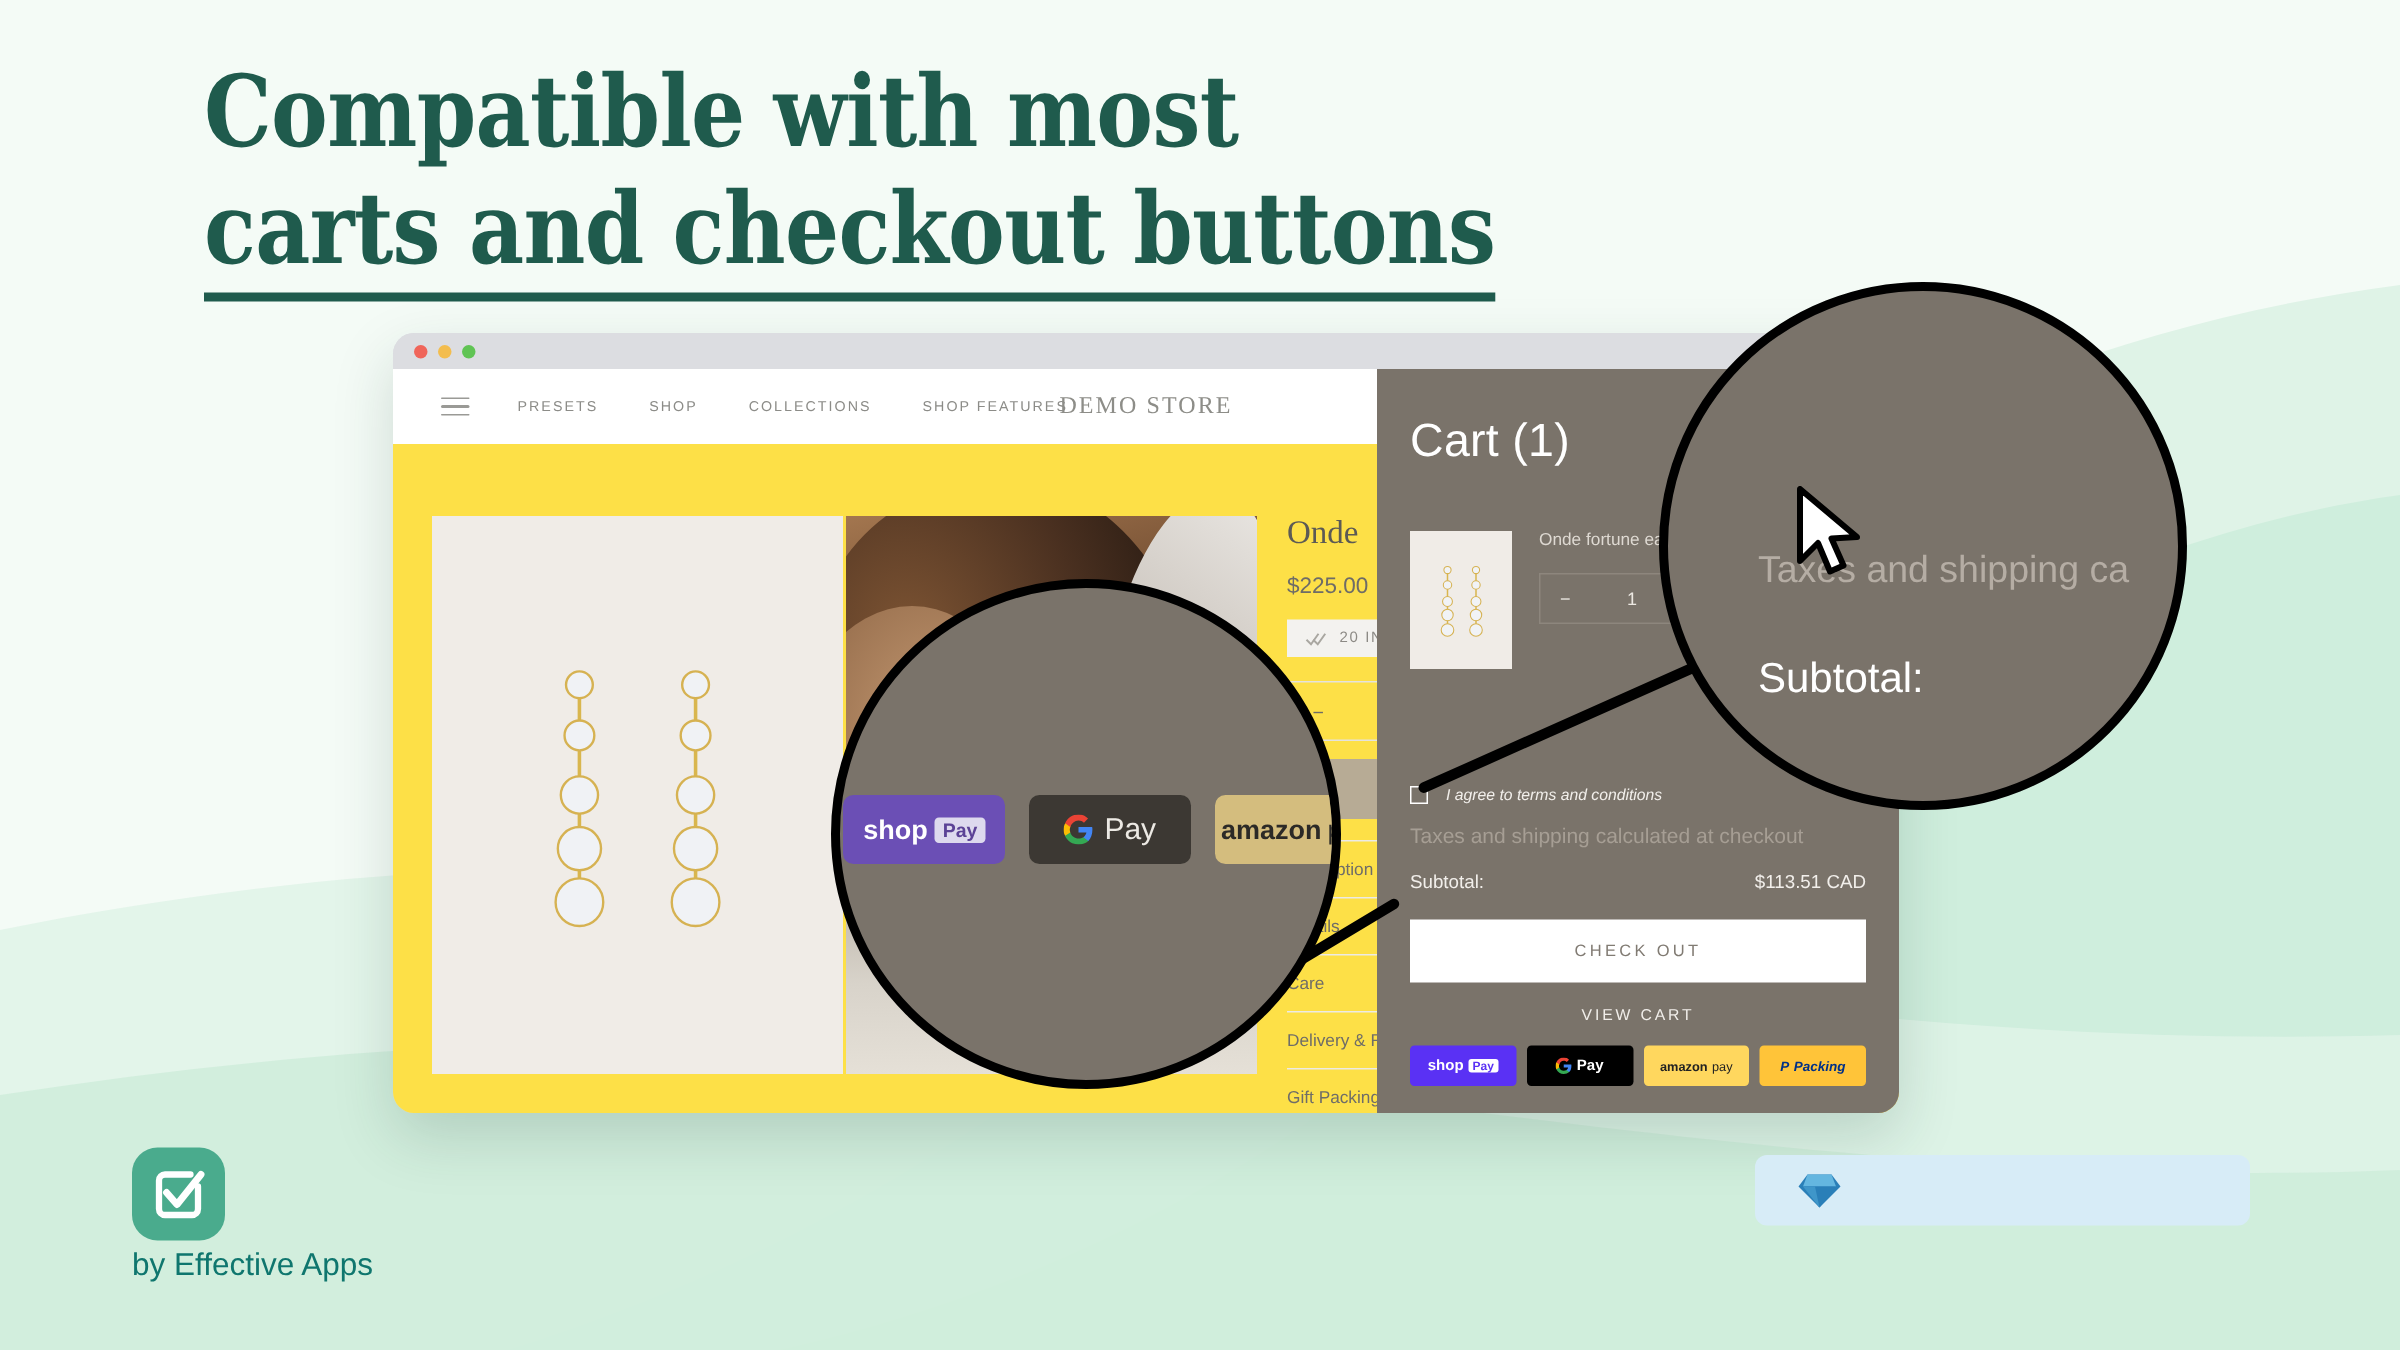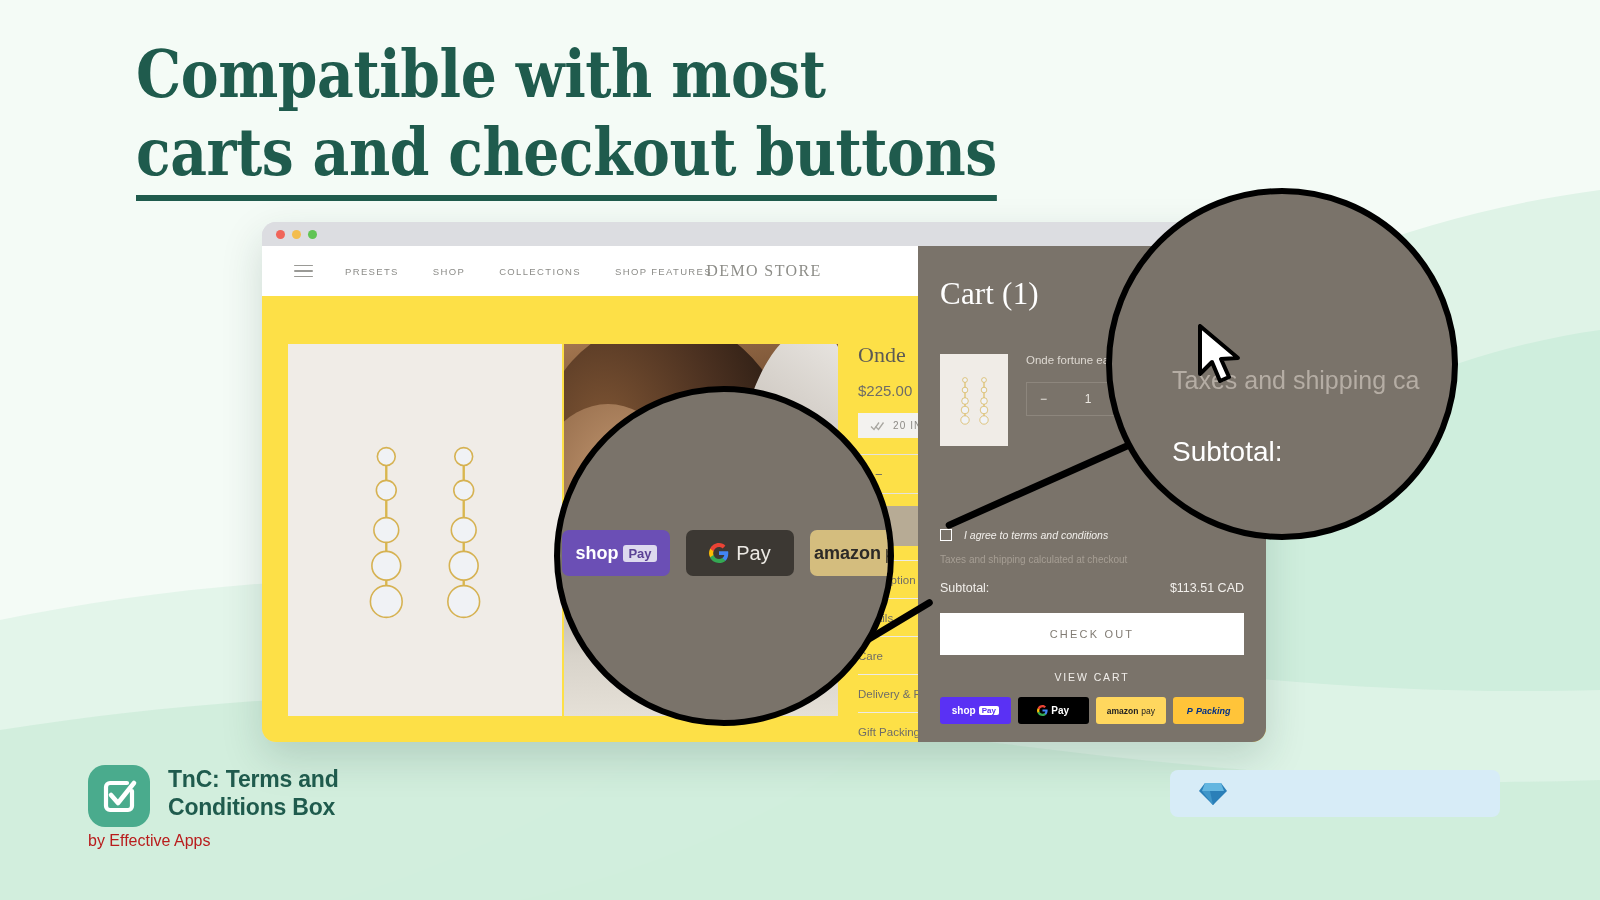--- a/index.html
+++ b/index.html
@@ -103,34 +103,34 @@
     border-top:1px solid #eceae6; height:38px; display:flex; align-items:center;
     font-size:11.5px; color:#6f6d68; white-space:nowrap;
   }
 
   
   .cart {
     position:absolute; right:0; top:0; width:348px; height:100%;
     background:#7a736a; color:#fff; padding:30px 22px 0 22px; z-index:3;
     display:flex; flex-direction:column;
   }
-  .cart-title { font-size:31px; font-weight:400; letter-spacing:.2px;font-family:Liberation Serif, serif; }
+  .cart-title { font-size:31px; font-weight:400; letter-spacing:.2px; }
   .cart-item { display:flex; gap:18px; margin-top:42px; }
   .cart-thumb { width:68px; height:92px; background:#f0ece7; position:relative; flex:none; overflow:hidden; }
   .cart-item-name { font-size:11.5px; color:#ded9d2; white-space:nowrap; overflow:hidden; }
   .cart-qty {
     margin-top:16px; width:124px; height:34px; border:1px solid #8d867d;
     display:flex; align-items:center; justify-content:space-between; padding:0 13px;
     font-size:12px; color:#ece8e2;
   }
   .cart-foot { margin-top:auto; padding-bottom:18px; }
   .agree { display:flex; align-items:center; gap:12px; }
   .agree-box { width:12px; height:12px; border:1.6px solid #ffffff; flex:none; }
   .agree-label { font-size:10.5px; color:#f2efeb;font-style:italic; }
-  .taxes { margin-top:13px; font-size:10px; color:#a69e94; }
+  .taxes { margin-top:13px; font-size:14px; color:#a69e94; }
   .subtotal-row { margin-top:16px; display:flex; justify-content:space-between; font-size:12.5px; color:#f2efeb; }
   .checkout-btn {
     margin-top:18px; height:42px; background:#fff; display:flex; align-items:center; justify-content:center;
     font-size:11px; letter-spacing:2.2px; color:#817b73;
   }
   .viewcart { margin-top:16px; text-align:center; font-size:10.5px; letter-spacing:1.9px; color:#f1eeea; }
   .paylist { margin-top:14px; display:flex; gap:7px; }
   .paybtn { height:27px; flex:1; border-radius:3px; display:flex; align-items:center; justify-content:center; }
   .pay-shop { background:#5a31f4; }
   .pay-g { background:#000; }
@@ -158,21 +158,21 @@
 
   
   .brand { position:absolute; left:88px; top:765px; display:flex; align-items:flex-start; gap:18px; z-index:10; }
   .brand-icon {
     width:62px; height:62px; border-radius:17px; background:#4aab8d;
     display:flex; align-items:center; justify-content:center; flex:none;
   }
   .brand-name {
     font-size:23px; font-weight:700; color:#1f5b4d; line-height:1.22; letter-spacing:-.2px;
   }
-  .brand-by { position:absolute; left:88px; top:832px; font-size:16px; color:#b91c1c; z-index:10; }
+  .brand-by { position:absolute; left:88px; top:832px; font-size:21px; color:#0f766e; z-index:10; }
 
   .bfs {
     position:absolute; left:1170px; top:770px; width:330px; height:47px;
     background:#d7ecf7; border-radius:8px; display:flex; align-items:center; gap:14px;
     padding-left:28px; z-index:10;
   }
   .bfs-text { font-size:29px; font-weight:700; color:#101418; letter-spacing:-.3px; }
 </style>
 </head>
 <body>
@@ -397,24 +397,20 @@
   </div>
 </div>
 
 <div class="brand">
   <div class="brand-icon">
     <svg width="40" height="40" viewBox="0 0 40 40">
       <path d="M33 15 V30 a4 4 0 0 1 -4 4 H11 a4 4 0 0 1 -4 -4 V11 a4 4 0 0 1 4 -4 H28" fill="none" stroke="#fff" stroke-width="4.2" stroke-linecap="round"></path>
       <path d="M12 19 L19 27 L35 7" fill="none" stroke="#fff" stroke-width="4.6" stroke-linecap="round" stroke-linejoin="round"></path>
     </svg>
   </div>
-  <div>
-    <div class="brand-name">TnC: Terms and</div>
-    <div class="brand-name">Conditions Box</div>
-  </div>
 </div>
 <div class="brand-by">by Effective Apps</div>
 
 <div class="bfs">
   <svg width="30" height="26" viewBox="0 0 30 26">
     <path d="M7 2 H23 L29 10 L15 24 L1 10 Z" fill="#2a7fb8"></path>
     <path d="M7 2 H23 L26 10 H4 Z" fill="#64b6e0"></path>
     <path d="M4 10 H26 L15 24 Z" fill="#2a7fb8"></path>
     <path d="M4 10 H12 L15 24 Z" fill="#3f96c9"></path>
   </svg>

